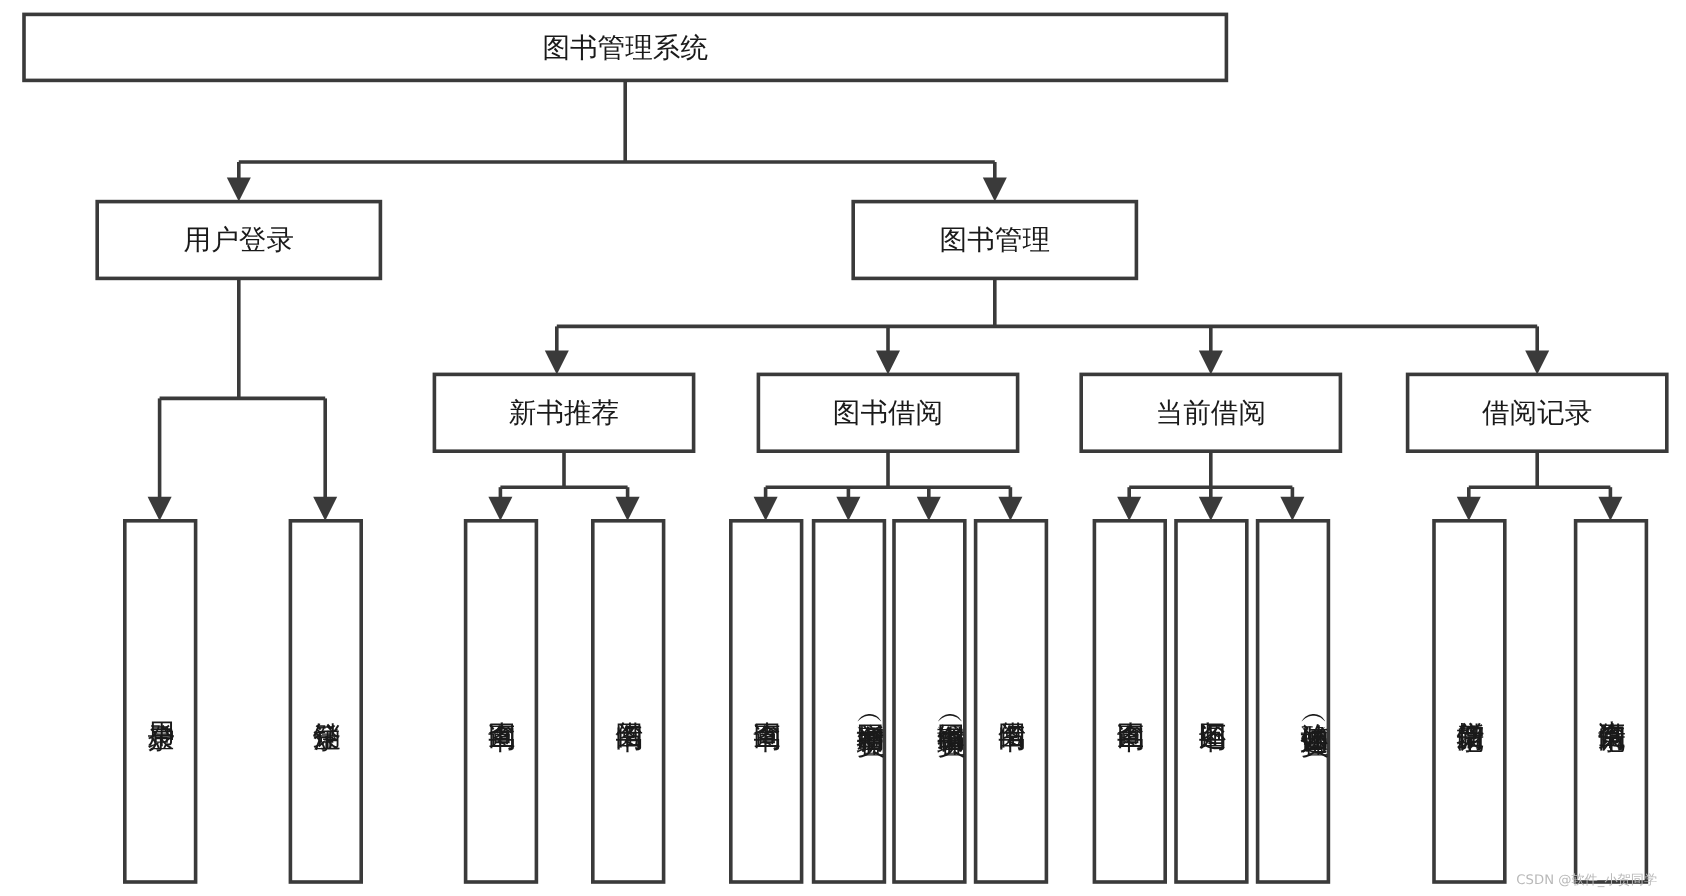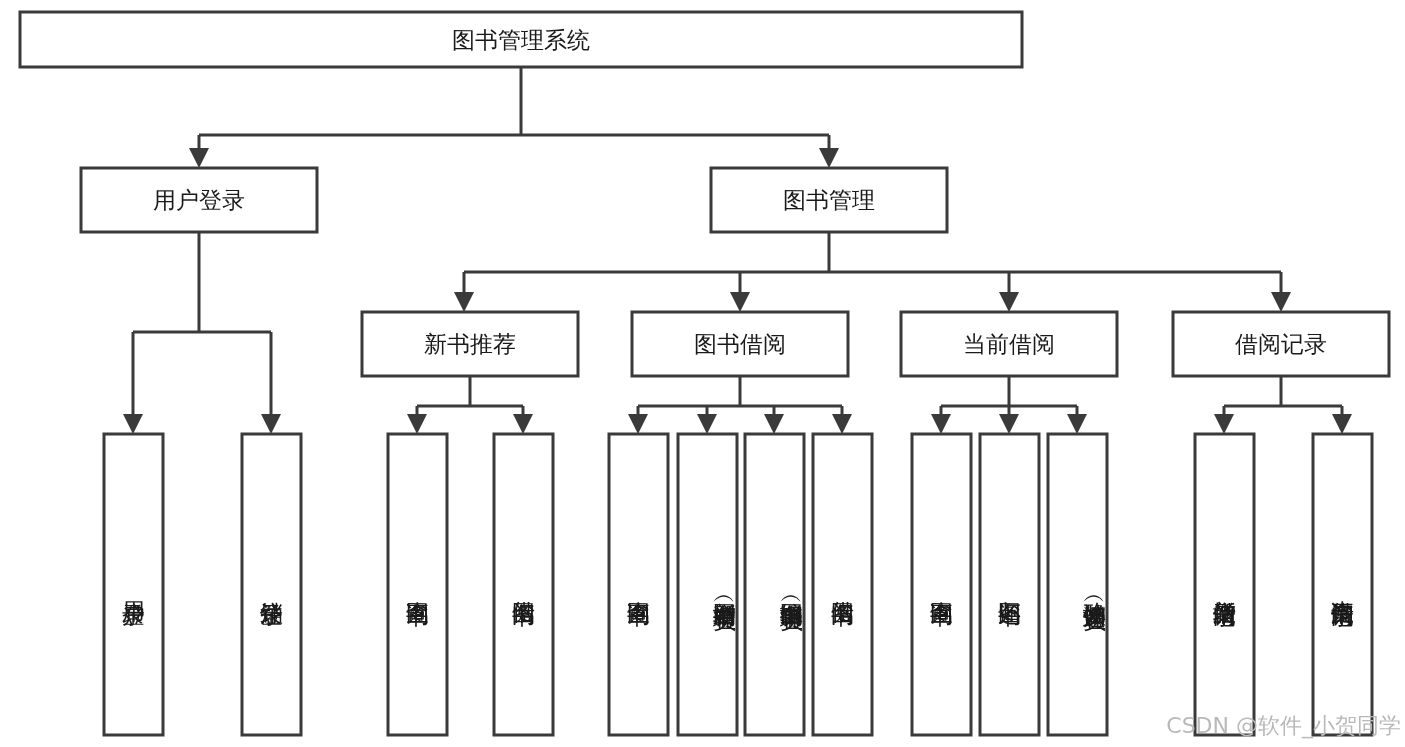--- a/index.html
+++ b/index.html
@@ -42,24 +42,24 @@
   }
   .node-label-h {
     font-family: "DejaVu Sans", "Liberation Sans", sans-serif;
     font-size: 23px;
     fill: #1a1a1a;
     text-anchor: middle;
     dominant-baseline: middle;
   }
   .watermark {
     position: absolute;
-    right: 4px;
+    right: 24px;
     bottom: 6px;
     font-family: "DejaVu Sans", "Liberation Sans", sans-serif;
-    font-size: 22px;
+    font-size: 11px;
     color: #b9b9b9;
     white-space: nowrap;
     user-select: none;
     pointer-events: none;
   }
   
   .vlabel {
     position: absolute;
     display: flex;
     flex-direction: column;

